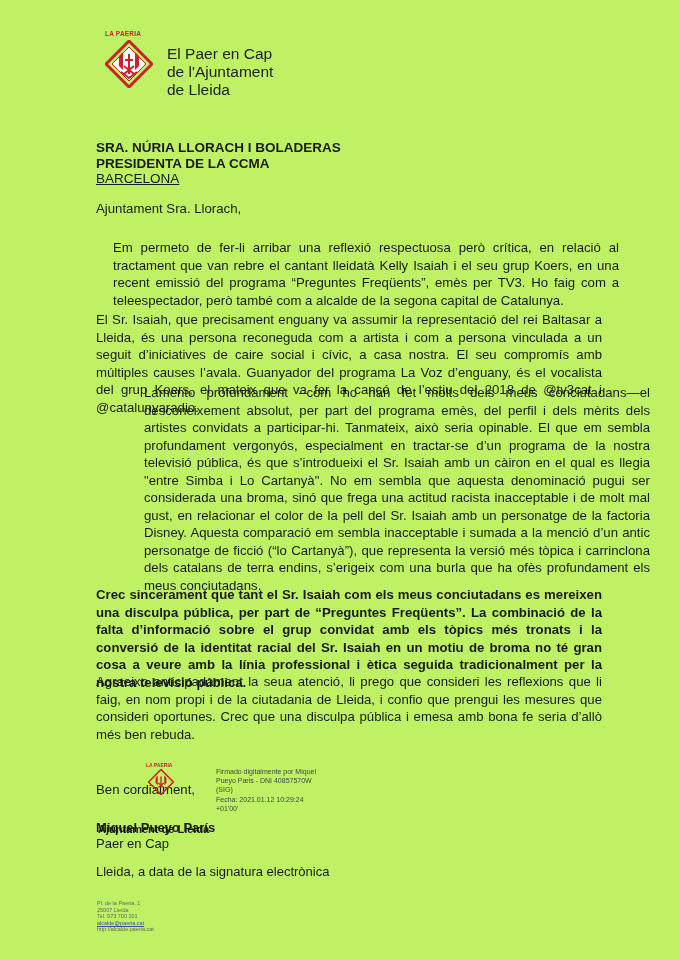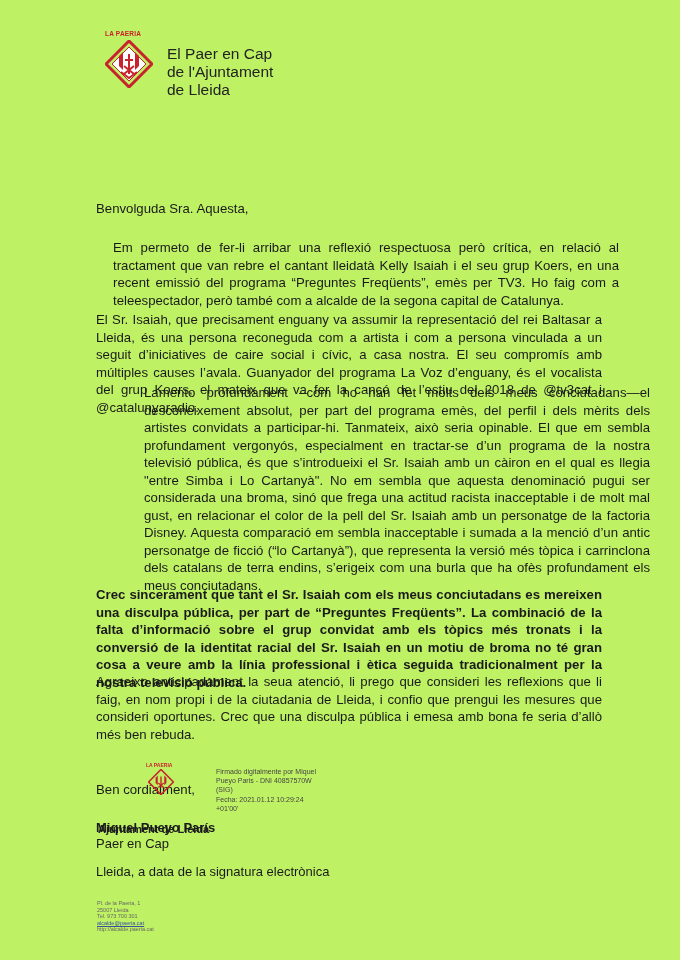--- a/index.html
+++ b/index.html
@@ -55,22 +55,27 @@
       <path d="M24 14 L24 34 M20 20 L28 20" stroke="#c8232c" stroke-width="2"></path>
       <path d="M16 32 L24 38 L32 32" fill="none" stroke="#c8232c" stroke-width="2"></path>
     </svg>
     <div class="org-name">
       <div>El Paer en Cap</div>
       <div>de l'Ajuntament</div>
       <div>de Lleida</div>
     </div>
   </div>
 
+  <div class="recipient">
+    <div class="bold">SRA. NÚRIA LLORACH I BOLADERAS</div>
+    <div class="bold">PRESIDENTA DE LA CCMA</div>
+    <div class="city">BARCELONA</div>
+  </div>
 
-  <div class="body-text salutation">Benvolguda Sra. Aquesta,</div>
+  <div class="body-text salutation">Ajuntament Sra. Llorach,</div>
   <div class="body-text p1">Em permeto de fer-li arribar una reflexió respectuosa però crítica, en relació al tractament que van rebre el cantant lleidatà Kelly Isaiah i el seu grup Koers, en una recent emissió del programa “Preguntes Freqüents”, emès per TV3. Ho faig com a teleespectador, però també com a alcalde de la segona capital de Catalunya.</div>
   <div class="body-text p2">El Sr. Isaiah, que precisament enguany va assumir la representació del rei Baltasar a Lleida, és una persona reconeguda com a artista i com a persona vinculada a un seguit d’iniciatives de caire social i cívic, a casa nostra. El seu compromís amb múltiples causes l’avala. Guanyador del programa La Voz d’enguany, és el vocalista del grup Koers, el mateix que va fer la cançó de l’estiu del 2018 de @tv3cat i @catalunyaradio.</div>
   <div class="body-text p3">Lamento profundament –com ho han fet molts dels meus conciutadans—el desconeixement absolut, per part del programa emès, del perfil i dels mèrits dels artistes convidats a participar-hi. Tanmateix, això seria opinable. El que em sembla profundament vergonyós, especialment en tractar-se d’un programa de la nostra televisió pública, és que s’introdueixi el Sr. Isaiah amb un càiron en el qual es llegia "entre Simba i Lo Cartanyà". No em sembla que aquesta denominació pugui ser considerada una broma, sinó que frega una actitud racista inacceptable i de molt mal gust, en relacionar el color de la pell del Sr. Isaiah amb un personatge de la factoria Disney. Aquesta comparació em sembla inacceptable i sumada a la menció d’un antic personatge de ficció (“lo Cartanyà”), que representa la versió més tòpica i carrinclona dels catalans de terra endins, s’erigeix com una burla que ha ofès profundament els meus conciutadans.</div>
   <div class="body-text p4">Crec sincerament que tant el Sr. Isaiah com els meus conciutadans es mereixen una disculpa pública, per part de “Preguntes Freqüents”. La combinació de la falta d’informació sobre el grup convidat amb els tòpics més tronats i la conversió de la identitat racial del Sr. Isaiah en un motiu de broma no té gran cosa a veure amb la línia professional i ètica seguida tradicionalment per la nostra televisió pública.</div>
   <div class="body-text p5">Agraeixo anticipadament la seua atenció, li prego que consideri les reflexions que li faig, en nom propi i de la ciutadania de Lleida, i confio que prengui les mesures que consideri oportunes. Crec que una disculpa pública i emesa amb bona fe seria d’allò més ben rebuda.</div>
   <div class="body-text closing">Ben cordialment,</div>
 
   <div class="sig-block">
     <div class="sig-logo-small">LA PAERIA</div>
     <svg class="sig-logo-diamond" viewBox="0 0 48 48">

